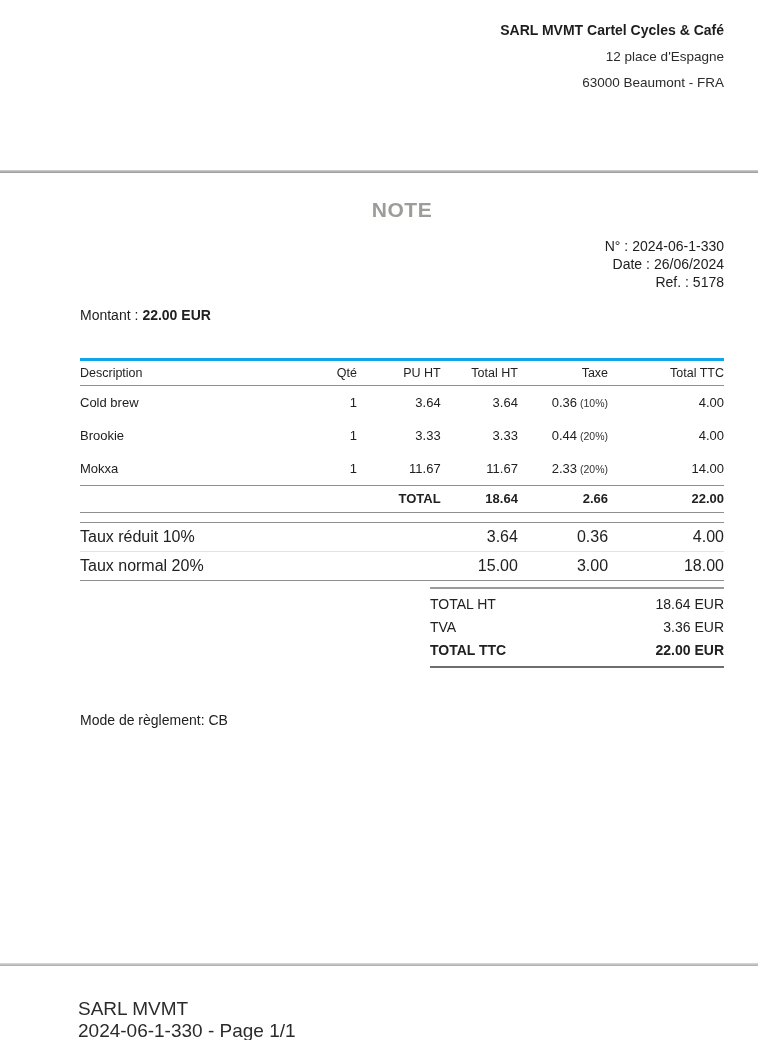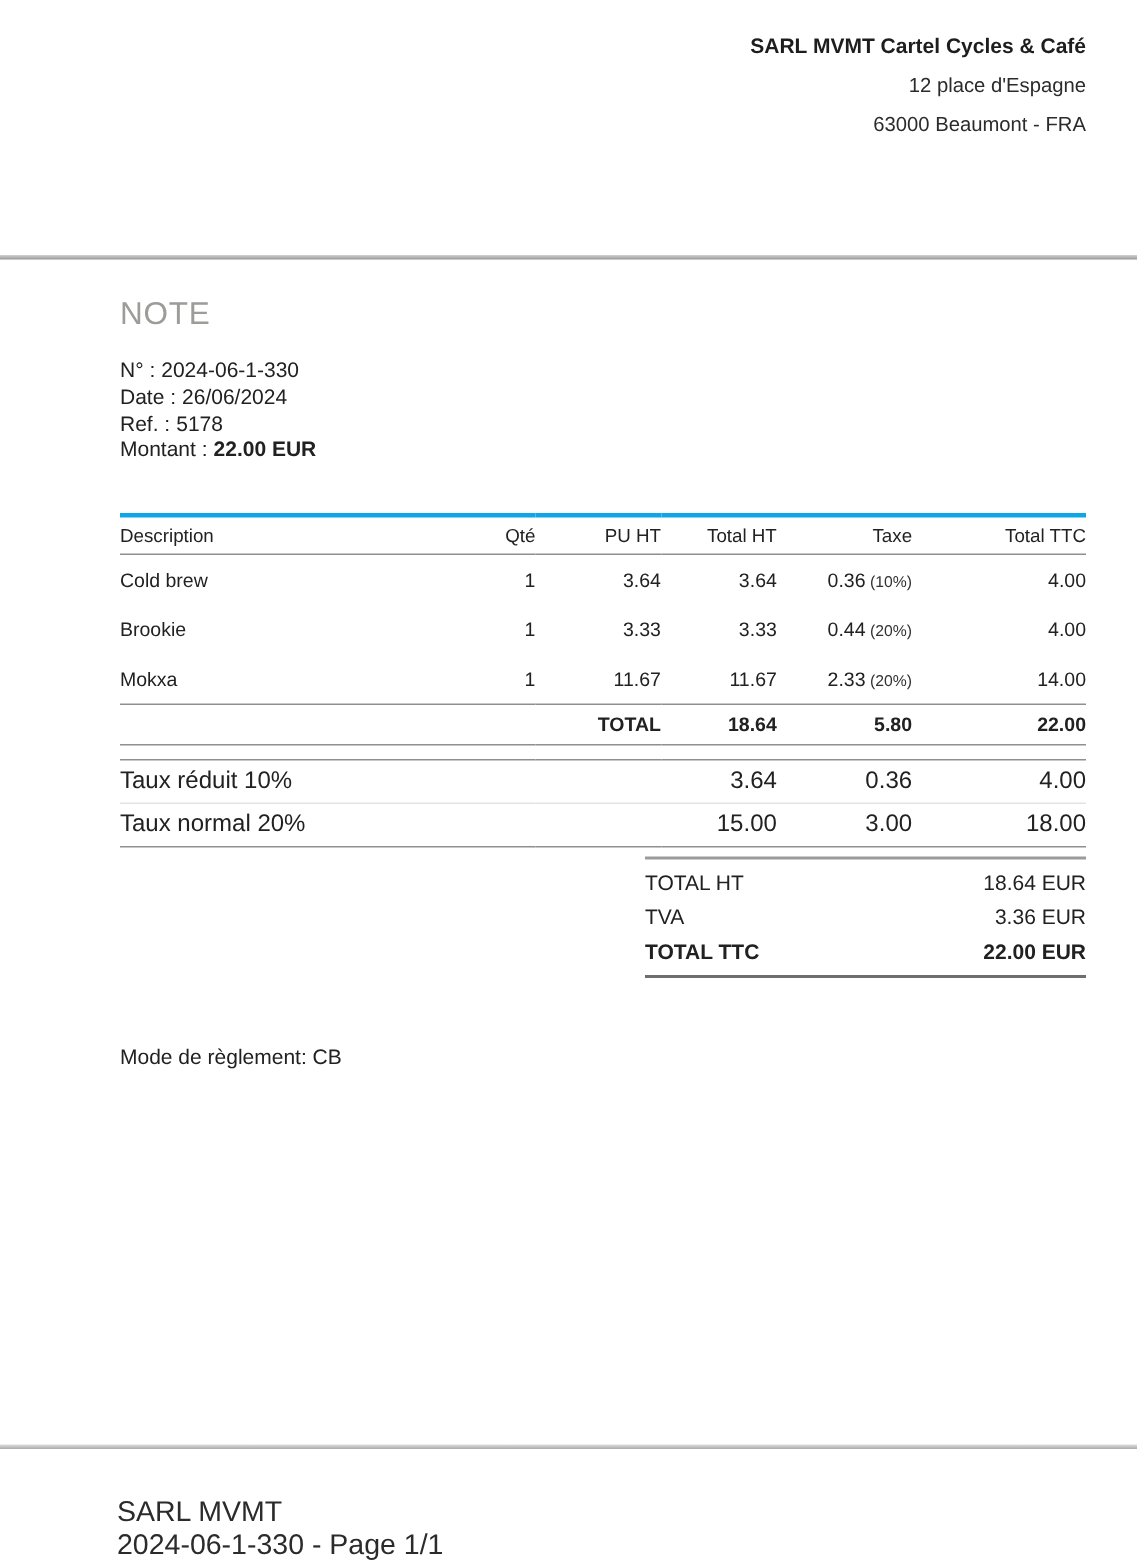--- a/index.html
+++ b/index.html
@@ -36,31 +36,34 @@
     height: 3px;
     background: linear-gradient(#d2d2d2, #969696);
   }
   
   .content {
     padding: 0 34px 0 80px;
   }
   .note-title {
     margin-top: 25px;
     font-size: 21px;
-    font-weight: normal;
+    font-weight: bold;
     letter-spacing: 0.5px;
     color: #9c9c99;
+    text-align: center;
   }
   .note-meta {
     margin-top: 15px;
     font-size: 14px;
     line-height: 18px;
+    text-align: right;
   }
   .meta-label { margin-right: 4px; }
   .amount-line {
+    margin-top: 16px;
     font-size: 14px;
   }
   .amount-label { margin-right: 4px; }
   .amount-value { font-weight: bold; }
   
   table { border-collapse: collapse; width: 644px; table-layout: fixed; }
   .items-table { margin-top: 35px; }
   .items-table th {
     font-size: 12.5px;
     font-weight: normal;
@@ -212,21 +215,21 @@
           <td>11.67</td>
           <td>11.67</td>
           <td><span>2.33</span><span class="rate-small">(20%)</span></td>
           <td>14.00</td>
         </tr>
         <tr class="total-row">
           <td></td>
           <td></td>
           <td>TOTAL</td>
           <td>18.64</td>
-          <td>5.80</td>
+          <td>2.66</td>
           <td>22.00</td>
         </tr>
       </tbody>
     </table>
 
     <table class="tax-table">
       <colgroup>
         <col style="width:31%">
           <col style="width:12%">
           <col style="width:13%">

